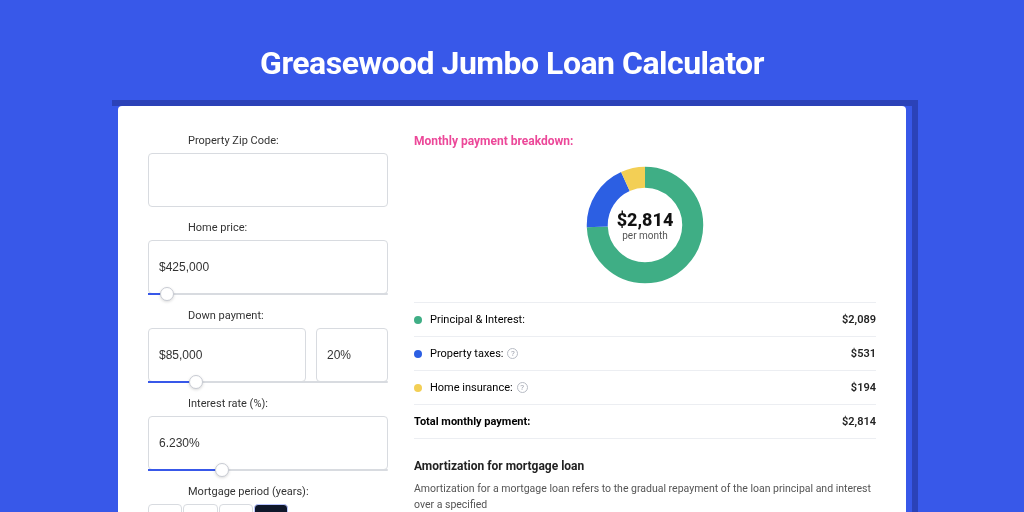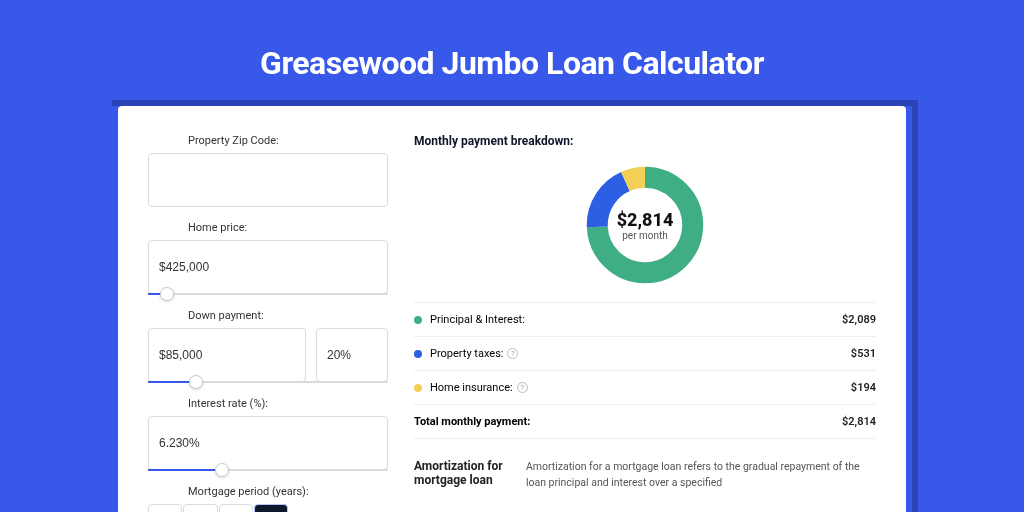--- a/index.html
+++ b/index.html
@@ -125,21 +125,21 @@
     height: 12px;
     background: #fff;
     border-radius: 50%;
     top: 2px;
     left: 2px;
     box-shadow: 0 1px 2px rgba(0,0,0,.2);
   }
   .breakdown-title {
     font-size: 12px;
     font-weight: 700;
-    color: #0f172a;
+    color: #ec4899;
     margin-bottom: 10px;
   }
   .donut-wrap {
     display: flex;
     justify-content: center;
     padding: 4px 0 14px 0;
   }
   .donut { position: relative; width: 126px; height: 126px; }
   .donut svg { width: 126px; height: 126px; transform: rotate(-90deg); }
   .donut-center {
@@ -172,21 +172,21 @@
     font-size: 8px;
     line-height: 9px;
     text-align: center;
     color: #9ca0ac;
     cursor: pointer;
     flex-shrink:0;
   }
   .amort {
     margin-top: 20px;
     display:flex;
-    flex-direction:row;
+    flex-direction:column;
   }
   .amort-title { font-size: 12px; font-weight: 700; color: #222; margin-bottom:8px; }
   .amort-text { font-size: 10.5px; color: #555; line-height: 1.5; }
 </style>
 </head>
 <body>
 
 <h1 class="page-title">Greasewood Jumbo Loan Calculator</h1>
 
 <div class="card">

